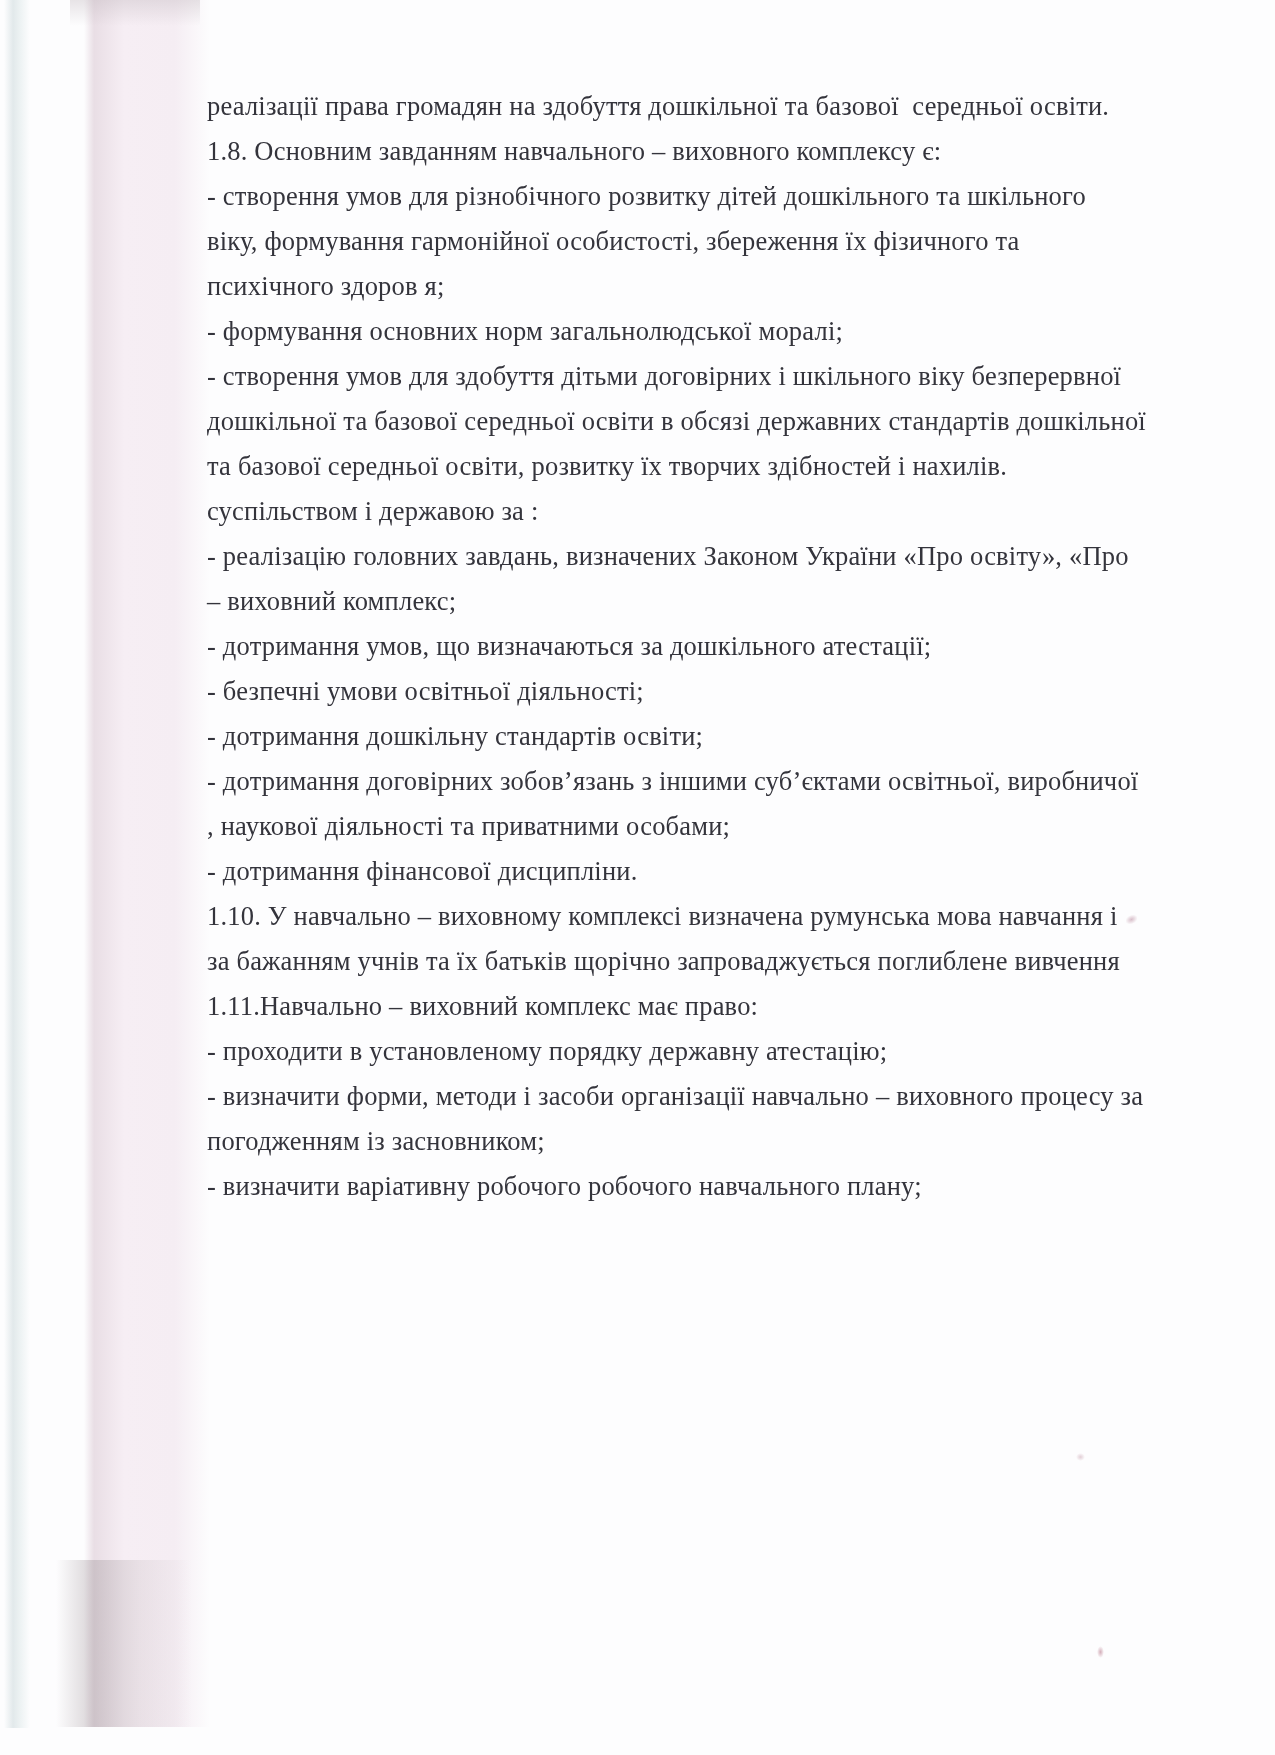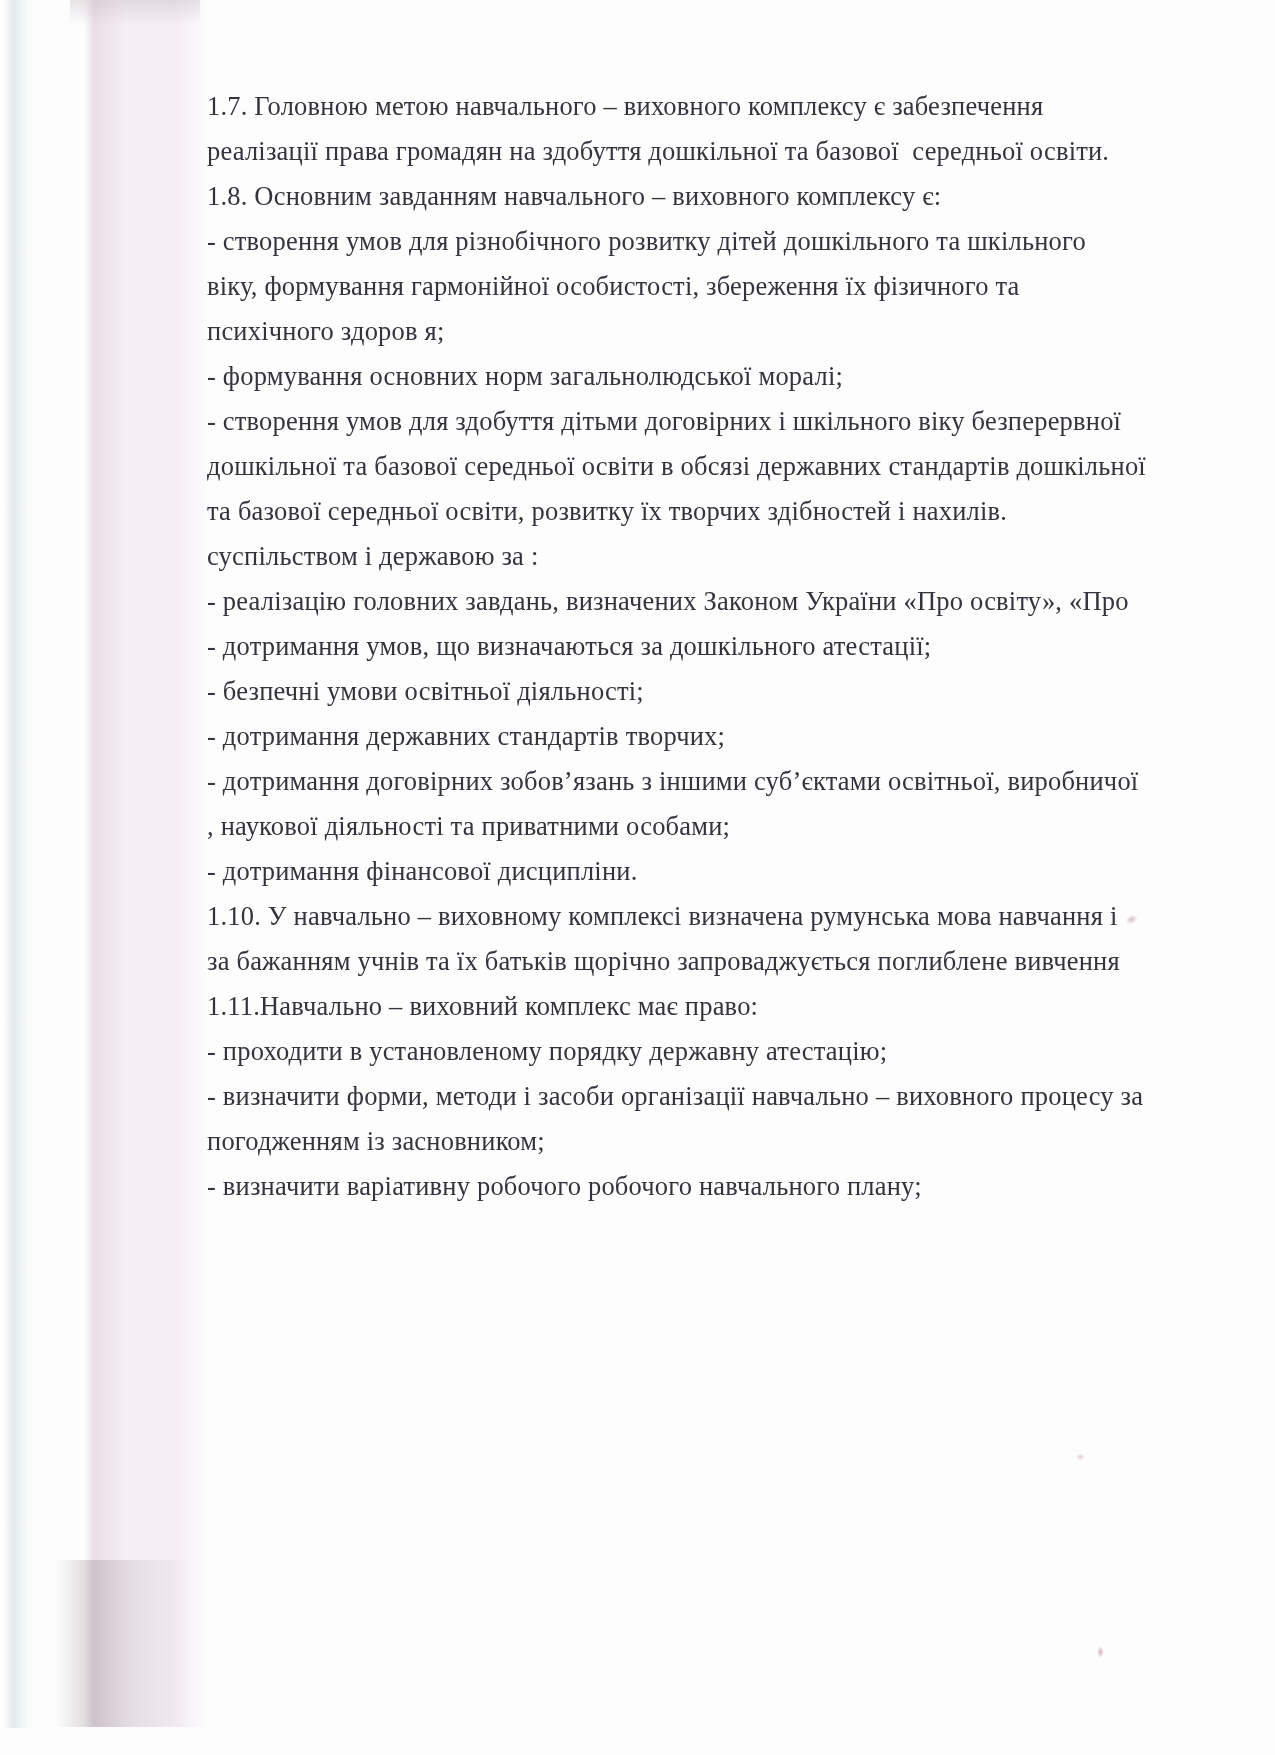--- a/index.html
+++ b/index.html
@@ -94,35 +94,35 @@
 <body>
 
 <div class="page">
 
   <div class="edge-strip"></div>
   <div class="pink-band"></div>
   <div class="pink-band-top"></div>
   <div class="pink-band-bottom"></div>
 
   <div class="text-block">
-    <div class="line">1.7. Головною метою навчального – виховного комплексу є забезпечення</div>
     <div class="line">реалізації права громадян на здобуття дошкільної та базової  середньої освіти.</div>
     <div class="line">1.8. Основним завданням навчального – виховного комплексу є:</div>
     <div class="line">- створення умов для різнобічного розвитку дітей дошкільного та шкільного</div>
     <div class="line">віку, формування гармонійної особистості, збереження їх фізичного та</div>
     <div class="line">психічного здоров я;</div>
     <div class="line">- формування основних норм загальнолюдської моралі;</div>
     <div class="line">- створення умов для здобуття дітьми договірних і шкільного віку безперервної</div>
     <div class="line">дошкільної та базової середньої освіти в обсязі державних стандартів дошкільної</div>
     <div class="line">та базової середньої освіти, розвитку їх творчих здібностей і нахилів.</div>
     <div class="line">суспільством і державою за :</div>
     <div class="line">- реалізацію головних завдань, визначених Законом України «Про освіту», «Про</div>
+    <div class="line">– виховний комплекс;</div>
     <div class="line">- дотримання умов, що визначаються за дошкільного атестації;</div>
     <div class="line">- безпечні умови освітньої діяльності;</div>
-    <div class="line">- дотримання державних стандартів творчих;</div>
+    <div class="line">- дотримання дошкільну стандартів освіти;</div>
     <div class="line">- дотримання договірних зобов’язань з іншими суб’єктами освітньої, виробничої</div>
     <div class="line">, наукової діяльності та приватними особами;</div>
     <div class="line">- дотримання фінансової дисципліни.</div>
     <div class="line">1.10. У навчально – виховному комплексі визначена румунська мова навчання і</div>
     <div class="line">за бажанням учнів та їх батьків щорічно запроваджується поглиблене вивчення</div>
     <div class="line">1.11.Навчально – виховний комплекс має право:</div>
     <div class="line">- проходити в установленому порядку державну атестацію;</div>
     <div class="line">- визначити форми, методи і засоби організації навчально – виховного процесу за</div>
     <div class="line">погодженням із засновником;</div>
     <div class="line">- визначити варіативну робочого робочого навчального плану;</div>

